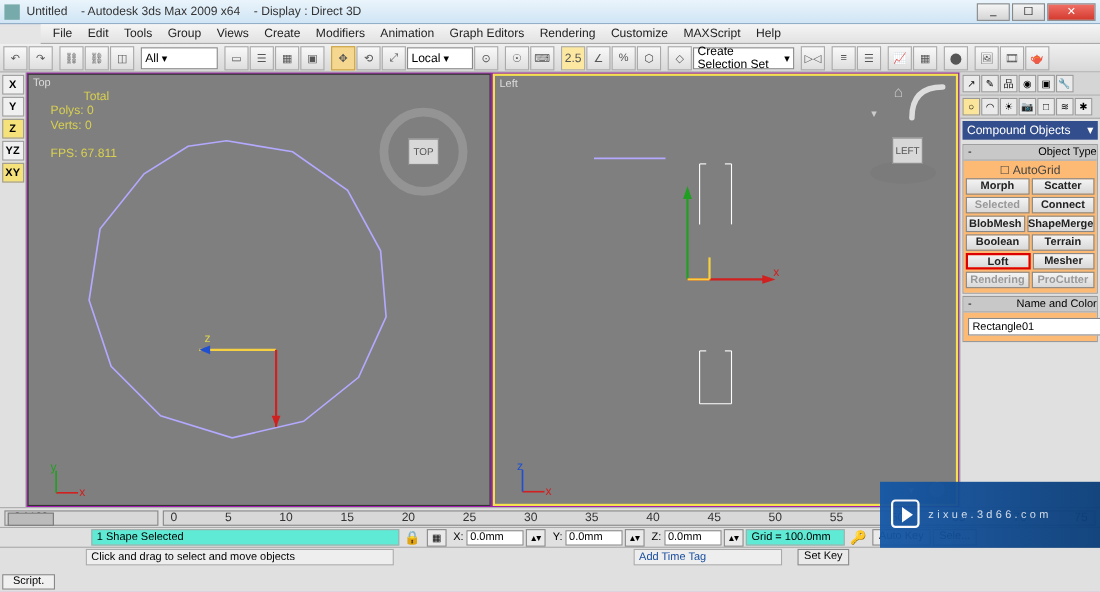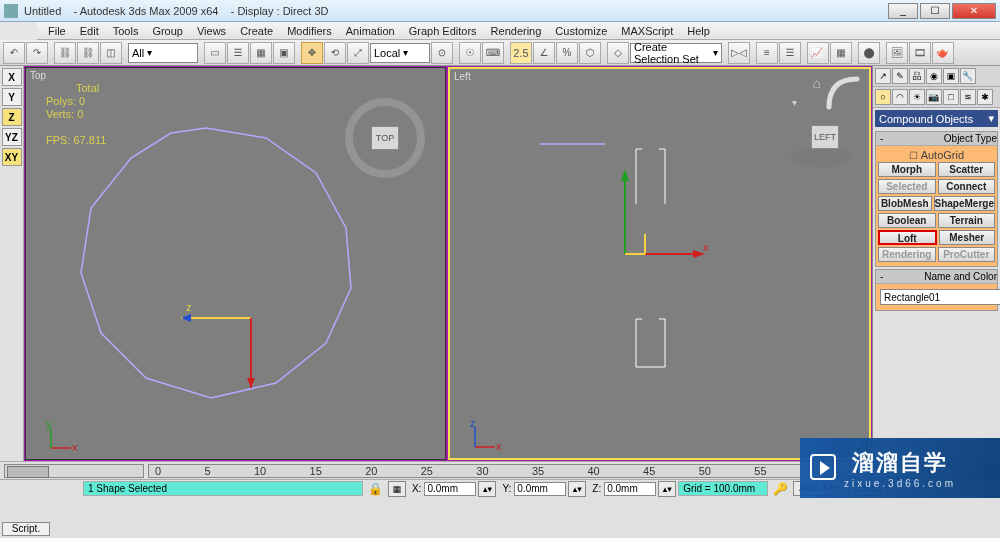--- a/index.html
+++ b/index.html
@@ -353,20 +353,27 @@
       <input value="0.0mm" style="">
       <div class="minibtn">▴▾</div>
     <span class="coordlbl">Z:</span>
       <input value="0.0mm" style="">
       <div class="minibtn">▴▾</div>
     <div class="cell" style="flex:0 0 90px">Grid = 100.0mm</div>
     <span class="lock">🔑</span>
     <div class="keybtn">Auto Key</div>
     <div class="keybtn">Sele...</div>
   </div>
+  <div class="statusrow2">
+    <div style="width:78px"></div>
+    <div class="cell" style="flex:0 0 280px">Click and drag to select and move objects</div>
+    <div style="flex:0 0 218px"></div>
+    <div class="cell" style="flex:0 0 135px; color:#1a4fa0">Add Time Tag</div>
+    <div style="flex:0 0 14px"></div>
+    <div class="keybtn">Set Key</div>
+  </div>
   <div class="scripttab">Script.</div>
 </div>
 
 <div class="watermark">
   <div class="playicn"></div>
-  <div class="big">溜溜自学</div>
   <div class="small">zixue.3d66.com</div>
 </div>
 
 </body></html>

